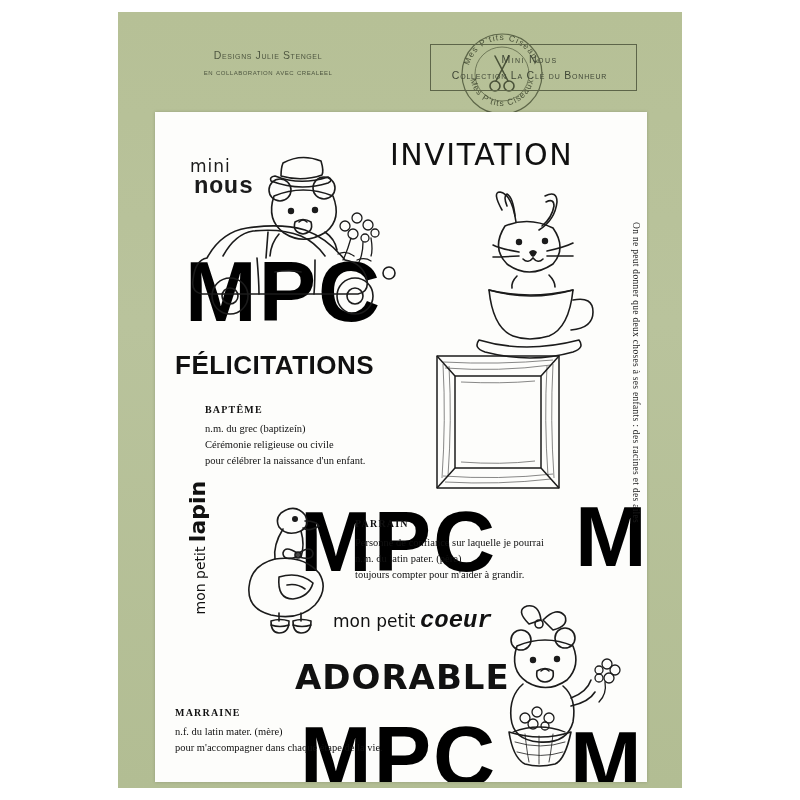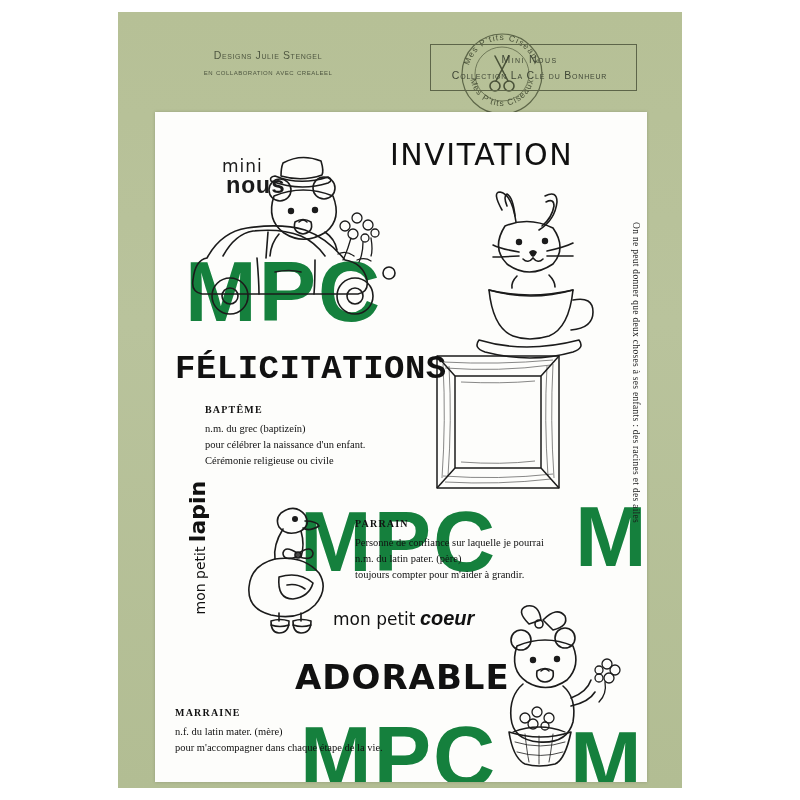--- a/index.html
+++ b/index.html
@@ -100,39 +100,38 @@
     box-shadow: 0 0 3px rgba(0,0,0,0.18);
   }
   .sheet-inner {
     position: absolute;
     inset: 0;
     overflow: hidden;
   }
   
   .wm {
     position: absolute;
-    color: #15803d;
+    color: #000000;
     font-weight: bold;
     font-family: "Liberation Sans", sans-serif;
     letter-spacing: 2px;
     user-select: none;
   }
   .wm1 { left: 30px;  top: 130px; font-size: 86px; }
   .wm2 { left: 145px; top: 380px; font-size: 86px; }
   .wm3 { left: 420px; top: 375px; font-size: 86px; }
   .wm4 { left: 145px; top: 595px; font-size: 86px; }
   .wm5 { left: 415px; top: 600px; font-size: 86px; }
 
   
   .mini-nous {
     position: absolute;
     left: 35px;
     top: 44px;
     color: #1b1b1b;
-    margin-left: 32px;
   }
   .mini-nous .mini {
     font-size: 17px;
     letter-spacing: 1px;
     font-family: "DejaVu Sans", sans-serif;
   }
   .mini-nous .nous {
     font-size: 24px;
     font-weight: bold;
     letter-spacing: 0.5px;
@@ -147,25 +146,25 @@
     font-size: 30px;
     font-weight: normal;
     letter-spacing: 1.5px;
     color: #111;
     font-family: "DejaVu Sans", sans-serif;
   }
   .felicitations {
     position: absolute;
     left: 20px;
     top: 238px;
-    font-size: 34px;
+    font-size: 26px;
     font-weight: bold;
     letter-spacing: 0.5px;
     color: #111;
-    font-family: Liberation Mono, monospace;
+    font-family: Liberation Sans, sans-serif;
   }
   .adorable {
     position: absolute;
     left: 140px;
     top: 545px;
     font-size: 34px;
     font-weight: bold;
     letter-spacing: 1px;
     color: #111;
     font-family: "DejaVu Sans", sans-serif;
@@ -175,24 +174,24 @@
     left: 178px;
     top: 495px;
     color: #111;
     white-space: nowrap;
   }
   .mon-petit-coeur .a {
     font-size: 17px;
     font-family: "DejaVu Sans", sans-serif;
   }
   .mon-petit-coeur .b {
-    font-size: 20px;
+    font-size: 24px;
     font-weight: bold;
     font-style: italic;
-    font-family: Liberation Sans, sans-serif;
+    font-family: Liberation Mono, monospace;
   }
   .mon-petit-lapin {
     position: absolute;
     left: -18px;
     top: 430px;
     width: 120px;
     transform: rotate(-90deg);
     transform-origin: center;
     color: #111;
     text-align: center;
@@ -497,22 +496,22 @@
       <div class="mon-petit-lapin">
         <span class="a">mon petit</span>
         <span class="b">lapin</span>
       </div>
 
       <div class="vertical-quote">On ne peut donner que deux choses à ses enfants : des racines et des ailes</div>
 
       <div class="def def-bapteme">
         <span class="term">BAPTÊME</span>
         <div>n.m. du grec (baptizeín)</div>
+        <div>Cérémonie religieuse ou civile</div>
         <div>pour célébrer la naissance d'un enfant.</div>
-        <div>Cérémonie religieuse ou civile</div>
       </div>
 
       <div class="def def-parrain">
         <span class="term">PARRAIN</span>
         <div>Personne de confiance sur laquelle je pourrai</div>
         <div>n.m. du latin pater. (père)</div>
         <div>toujours compter pour m'aider à grandir.</div>
       </div>
 
       <div class="def def-marraine">

